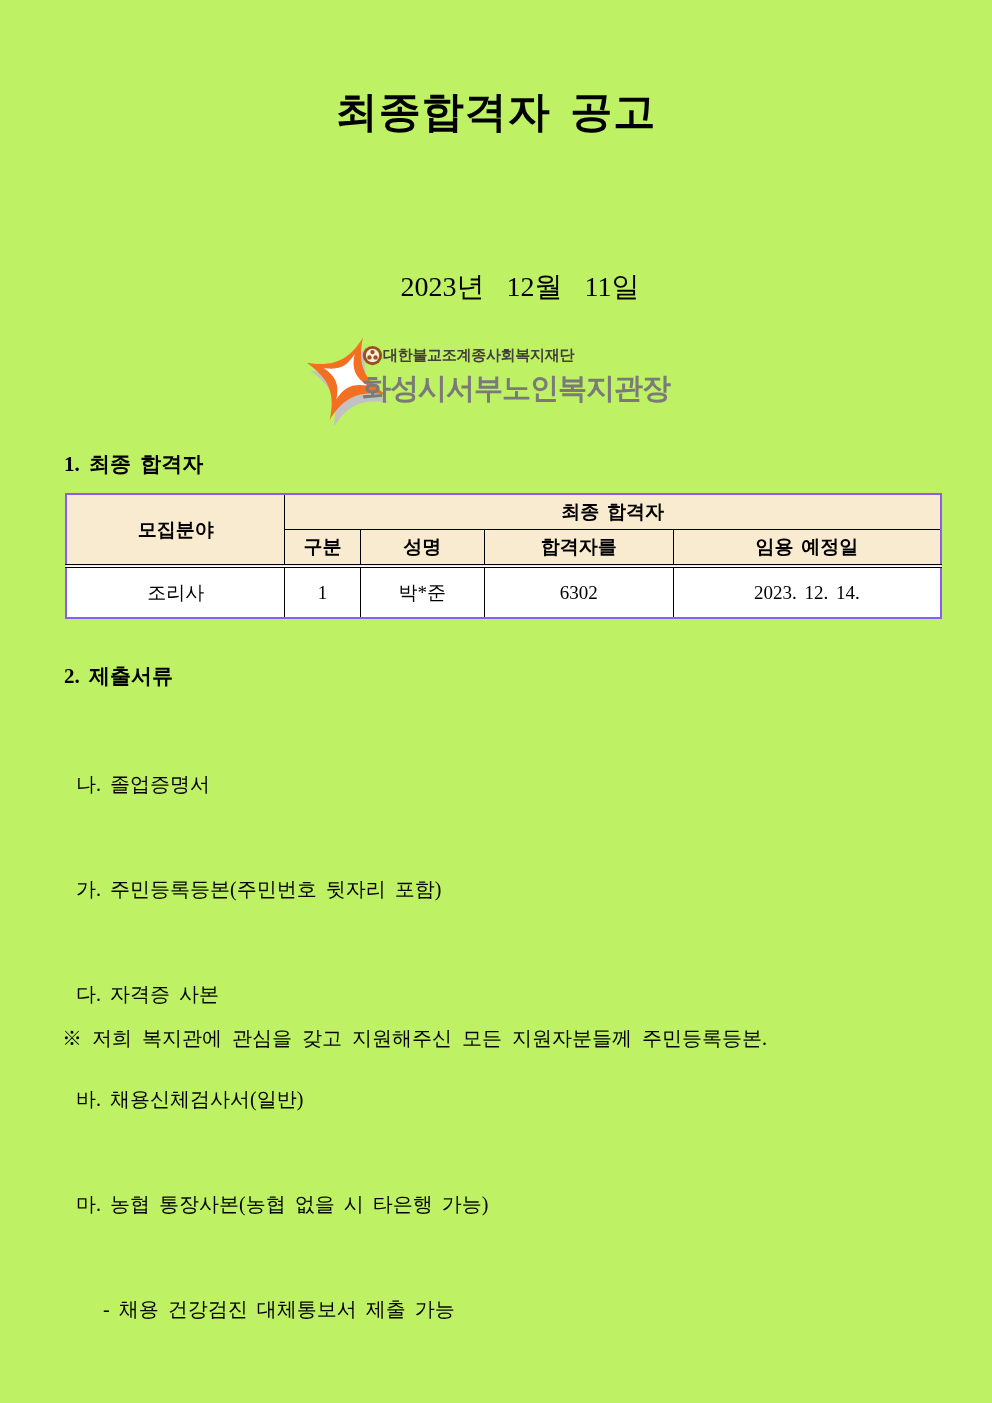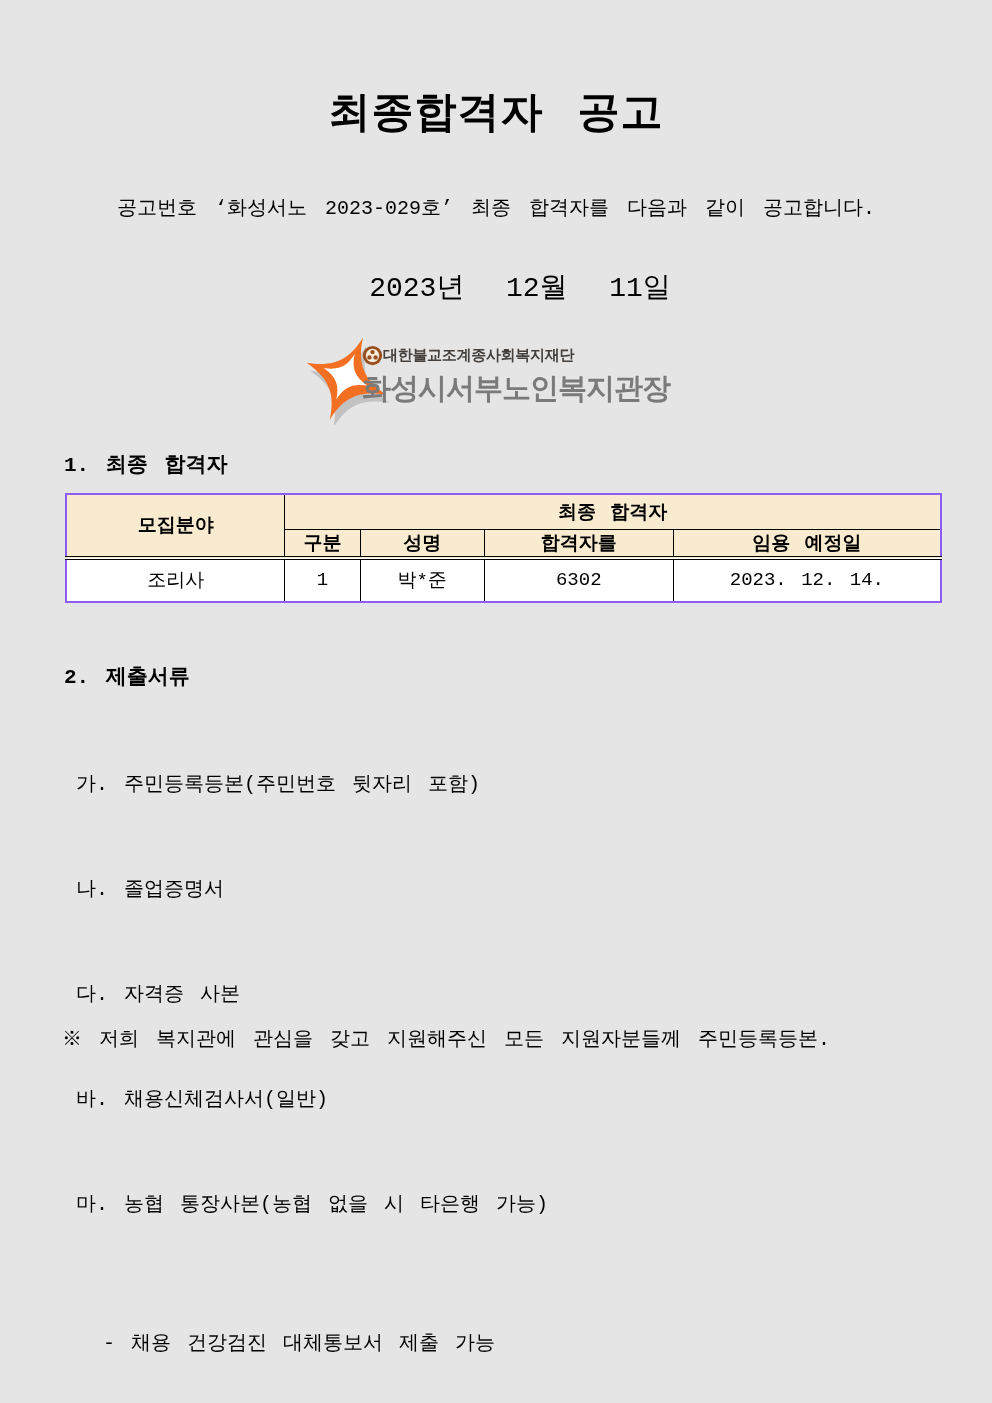--- a/index.html
+++ b/index.html
@@ -1,21 +1,21 @@
 <!DOCTYPE html>
 <html lang="ko"><head>
 <meta charset="utf-8">
 <style>
   html,body{margin:0;padding:0;background:#ffffff;}
   .page{
     position:relative;
     width:992px;
     height:1403px;
-    background:#e5e5e5;
-    font-family:Liberation Mono, monospace;
+    background:#bef264;
+    font-family:Liberation Serif, serif;
     color:#000;
     overflow:hidden;
   }
   .doc-title{
     position:absolute; top:84px; left:0; width:100%;
     margin:0; text-align:center;
     font-size:42px; font-weight:800; letter-spacing:1px;
     word-spacing:8px;
   }
   .doc-subtitle{
@@ -48,43 +48,42 @@
     position:absolute; top:493px; left:65px; width:877px;
     border-collapse:collapse; border:2px solid #8b5cf6;
     table-layout:fixed;
   }
   .pass-table th, .pass-table td{
     border:1px solid #000; text-align:center; vertical-align:middle;
     font-size:19px; padding:0; word-spacing:3px;
   }
   .pass-table thead th{background:#F9EBD0; font-weight:700;}
   .pass-table .tr-group{height:35px;}
-  .pass-table .tr-sub{height:28px;border-radius:15px;}
-  .pass-table tbody tr{height:44px;}
+  .pass-table .tr-sub{height:37px;border-radius:15px;}
+  .pass-table tbody tr{height:52px;}
   .pass-table tbody td{border-top:4px double #000; font-weight:400; background:#fff;}
   
   .doc-list{
     position:absolute; top:697px; left:76px;
     font-size:20px; line-height:35px; word-spacing:4px;
     white-space:pre-wrap;
   }
-  .doc-item.indent{padding-left:27px;margin-top:34px;}
+  .doc-item.indent{padding-left:27px;}
   .footnote{
     position:absolute; top:1025px; left:62px; margin:0;
     font-size:20px; word-spacing:5px; white-space:pre-wrap;
   }
 </style>
 </head>
 <body>
 
 <div class="page">
 
   <h1 class="doc-title">최종합격자 공고</h1>
 
-  <p class="doc-subtitle">공고번호 ‘화성서노 2023-029호’ 최종 합격자를 다음과 같이 공고합니다.</p>
 
   <p class="doc-date">2023년  12월  11일</p>
 
   <div class="logo">
     <svg class="star-svg" viewBox="0 0 110 100" aria-hidden="true">
       <g transform="rotate(22 52 48)">
         <path d="M52,-2 C57,28 70,41 100,48 C70,55 57,68 52,98 C47,68 34,55 4,48 C34,41 47,28 52,-2 Z" fill="#C2C2C2" transform="translate(7,7)"></path>
         <path d="M52,-2 C57,28 70,41 100,48 C70,55 57,68 52,98 C47,68 34,55 4,48 C34,41 47,28 52,-2 Z" fill="#F36F21"></path>
         <path d="M52,-2 C57,28 70,41 100,48 C70,55 57,68 52,98 C47,68 34,55 4,48 C34,41 47,28 52,-2 Z" fill="#FFFFFF" transform="translate(52,48) scale(0.55) translate(-55,-51)"></path>
       </g>
@@ -133,22 +132,22 @@
         <td>박*준</td>
         <td>6302</td>
         <td>2023. 12. 14.</td>
       </tr>
     </tbody>
   </table>
 
   <h2 class="sec-heading sec2">2. 제출서류</h2>
 
   <div class="doc-list">
+    <div class="doc-item">나. 졸업증명서</div>
     <div class="doc-item">가. 주민등록등본(주민번호 뒷자리 포함)</div>
-    <div class="doc-item">나. 졸업증명서</div>
     <div class="doc-item">다. 자격증 사본</div>
     <div class="doc-item">바. 채용신체검사서(일반)</div>
     <div class="doc-item">마. 농협 통장사본(농협 없을 시 타은행 가능)</div>
     <div class="doc-item indent">- 채용 건강검진 대체통보서 제출 가능</div>
     <div class="doc-item">사. 범죄경력 / 노인학대경력조회 / 장애인학대조회</div>
     
     
   </div>
 
   <p class="footnote">※ 저희 복지관에 관심을 갖고 지원해주신 모든 지원자분들께 주민등록등본.</p>

